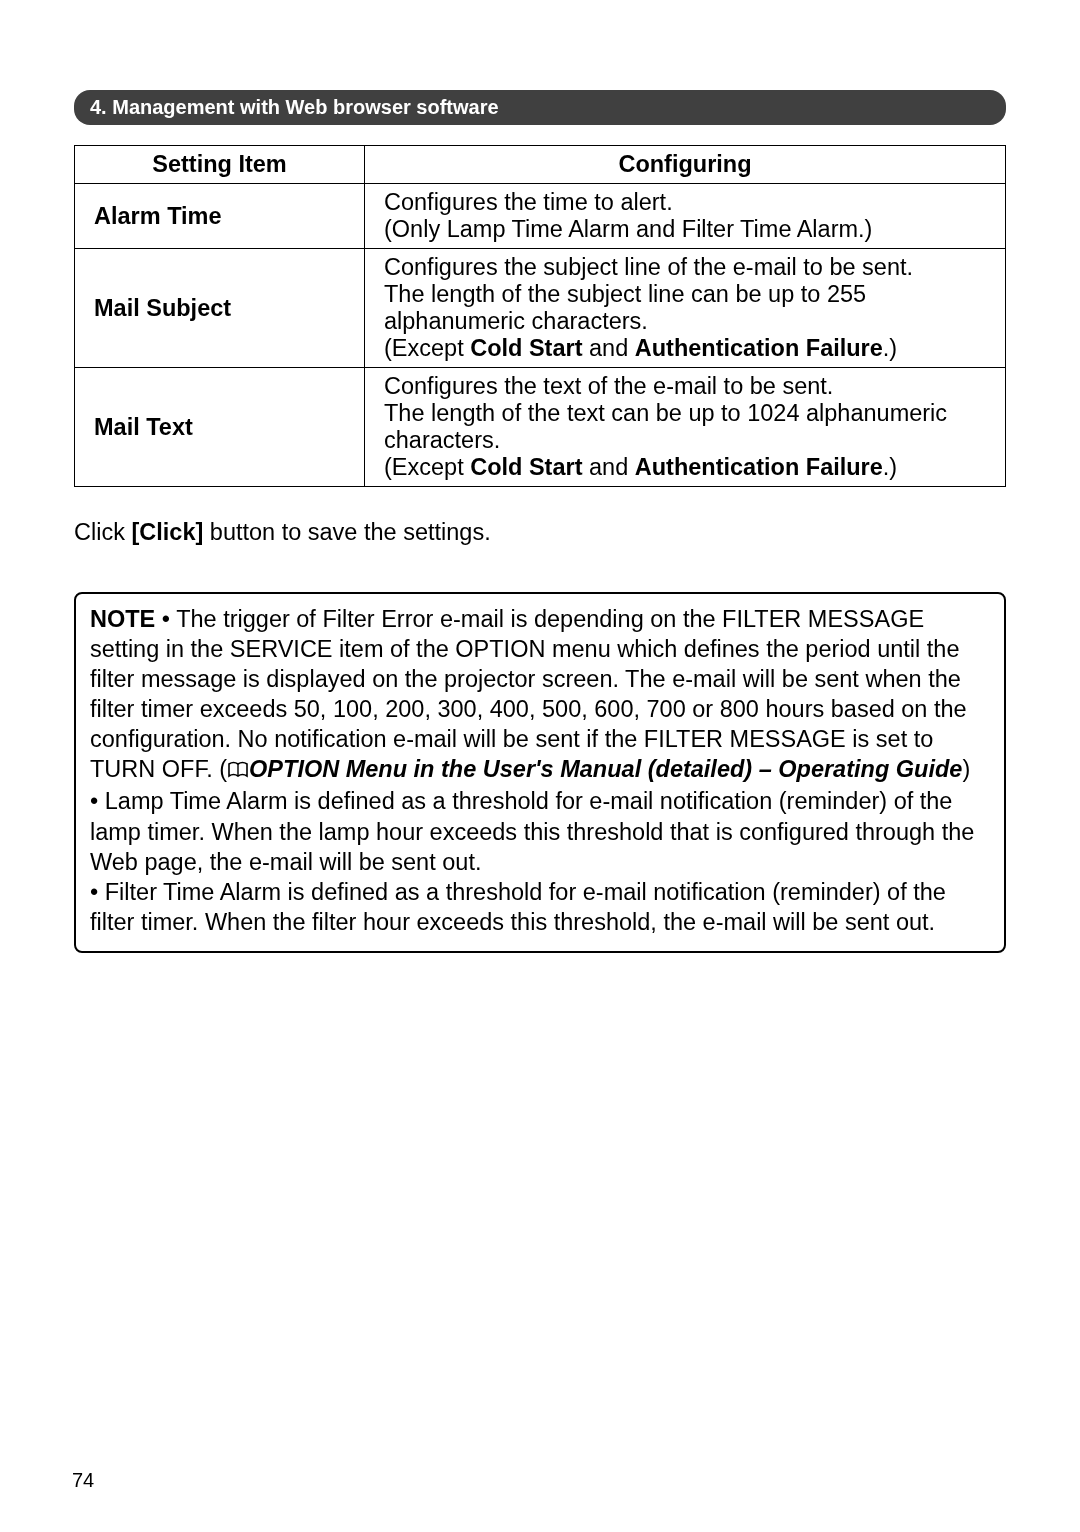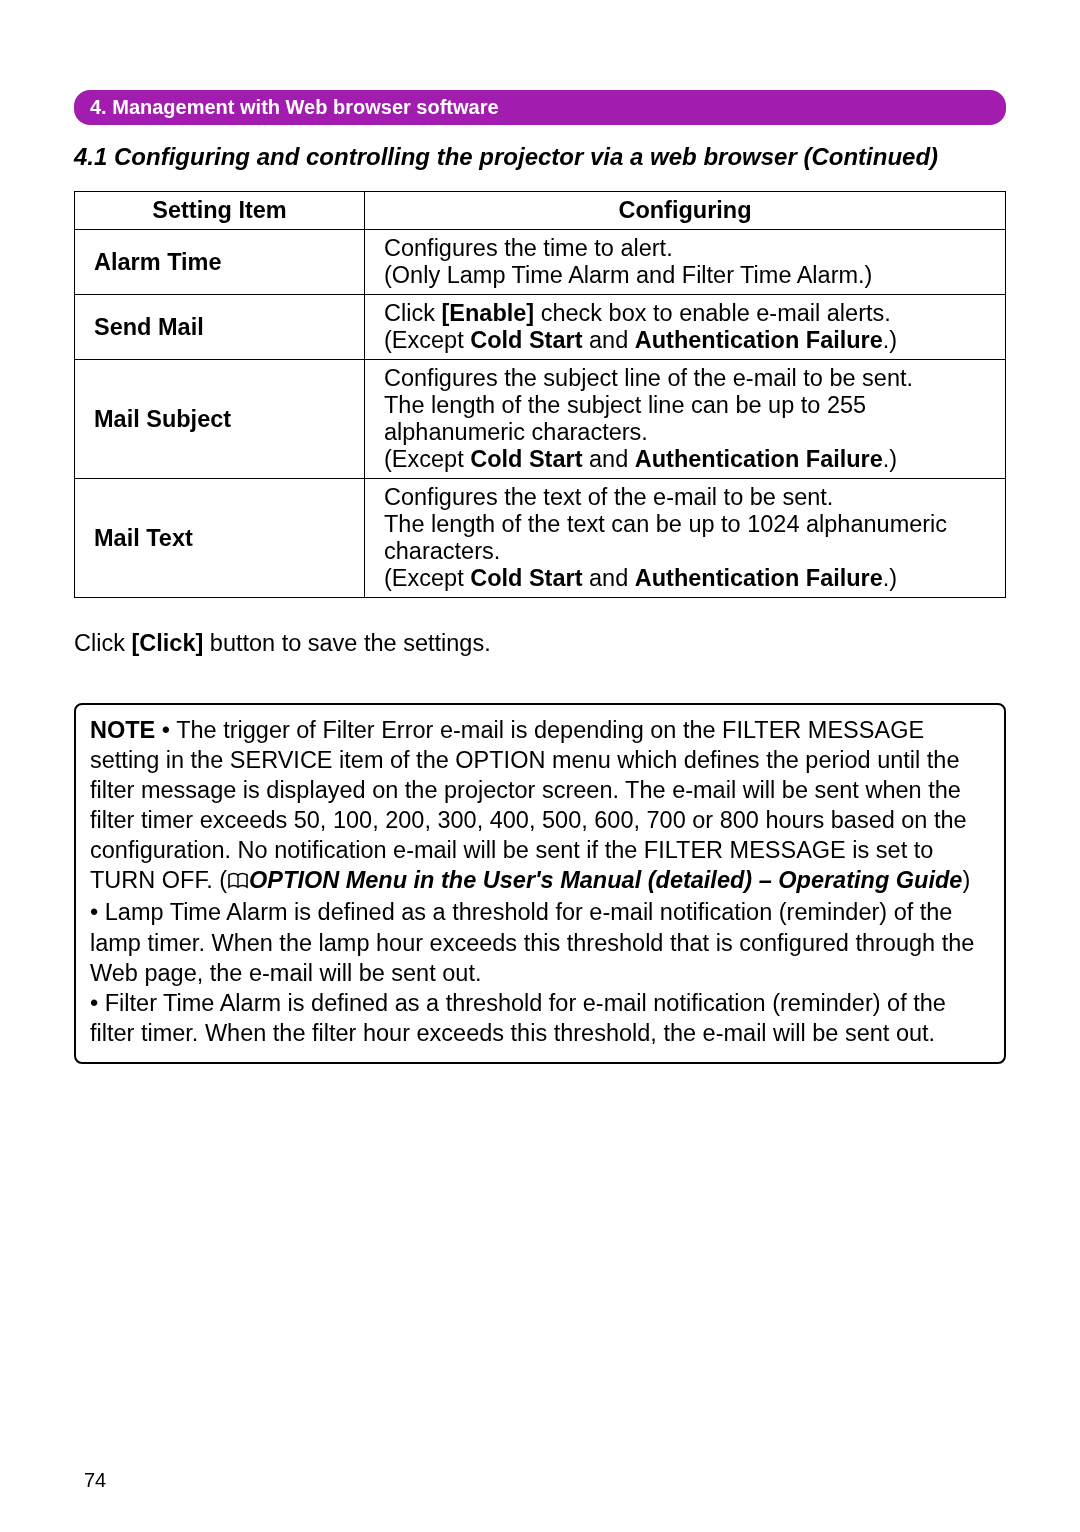--- a/index.html
+++ b/index.html
@@ -1,61 +1,55 @@
 <!DOCTYPE html>
 <html><head>
 <meta charset="utf-8">
 <style>
   * { margin: 0; padding: 0; box-sizing: border-box; }
   html, body { width: 1080px; height: 1532px; background: #fff; font-family: Arial, Helvetica, sans-serif; color: #000; }
   .page { width: 1080px; height: 1532px; padding: 90px 74px 40px 74px; position: relative; }
-  .banner { background: #a21caf; border-radius: 16px; padding: 6px 16px; color: #fff; font-weight: bold; font-size: 20px; }
+  .banner { background: #404040; border-radius: 16px; padding: 6px 16px; color: #fff; font-weight: bold; font-size: 20px; }
   .heading { font-style: italic; font-weight: bold; font-size: 24px; margin-top: 18px; }
   .intro { font-size: 23.5px; margin-top: 18px; }
   table.settings { border-collapse: collapse; width: 100%; margin-top: 20px; }
   table.settings th, table.settings td { border: 1.5px solid #000; padding: 5px 19px; font-size: 23.5px; vertical-align: middle; text-align: left; }
   table.settings th { font-weight: bold; text-align: center; }
   .col1 { width: 290px; font-weight: bold; }
   .apply-line { font-size: 23.5px; margin-top: 32px; }
   .note-box { border: 2.5px solid #000; border-radius: 8px; padding: 10px 14px 14px 14px; margin-top: 46px; font-size: 23.5px; line-height: 1.28; }
   .note-label { font-weight: bold; }
   .bold { font-weight: bold; }
   .bolditalic { font-weight: bold; font-style: italic; }
   .book-icon { display: inline-block; vertical-align: -2px; }
-  .page-number { position: absolute; bottom: 40px; left: 84px; font-size: 20px; }
+  .page-number { position: absolute; bottom: 40px; left: 72px; font-size: 20px; }
 </style>
 </head>
 <body>
 
 <div class="page">
 
   <div class="banner">4. Management with Web browser software</div>
 
-  <div class="heading">4.1 Configuring and controlling the projector via a web browser (Continued)</div>
 
 
   <table class="settings">
     <tbody>
         <tr>
       <th class="col1">Setting Item</th>
       <th>Configuring</th>
     </tr>
 
     <tr>
       <td class="col1">Alarm Time</td>
       <td style="white-space: pre-line;">Configures the time to alert.
 (Only Lamp Time Alarm and Filter Time Alarm.)</td>
     </tr>
 
 
-    <tr>
-      <td class="col1">Send Mail</td>
-      <td style="white-space: pre-line;"><span>Click </span><span class="bold">[Enable]</span><span> check box to enable e-mail alerts.
-(Except </span><span class="bold">Cold Start</span><span> and </span><span class="bold">Authentication Failure</span><span>.)</span></td>
-    </tr>
 
     <tr>
       <td class="col1">Mail Subject</td>
       <td style="white-space: pre-line;"><span>Configures the subject line of the e-mail to be sent.
 The length of the subject line can be up to 255 alphanumeric characters.
 (Except </span><span class="bold">Cold Start</span><span> and </span><span class="bold">Authentication Failure</span><span>.)</span></td>
     </tr>
 
     <tr>
       <td class="col1">Mail Text</td>

